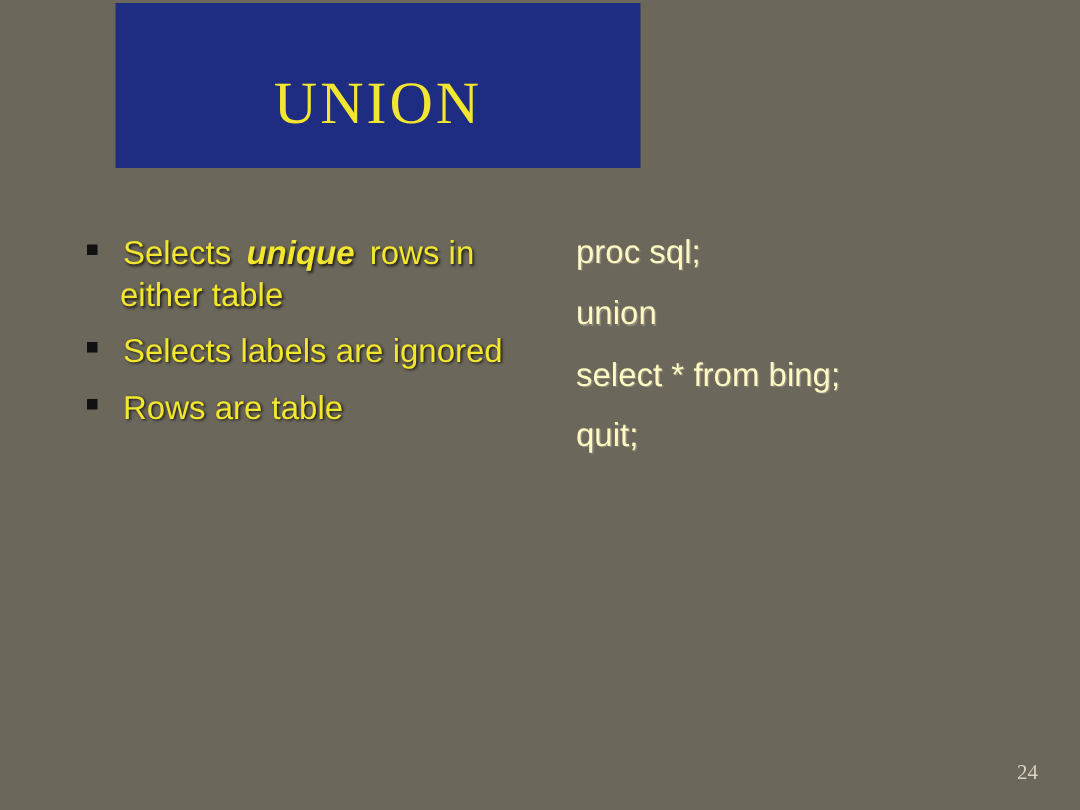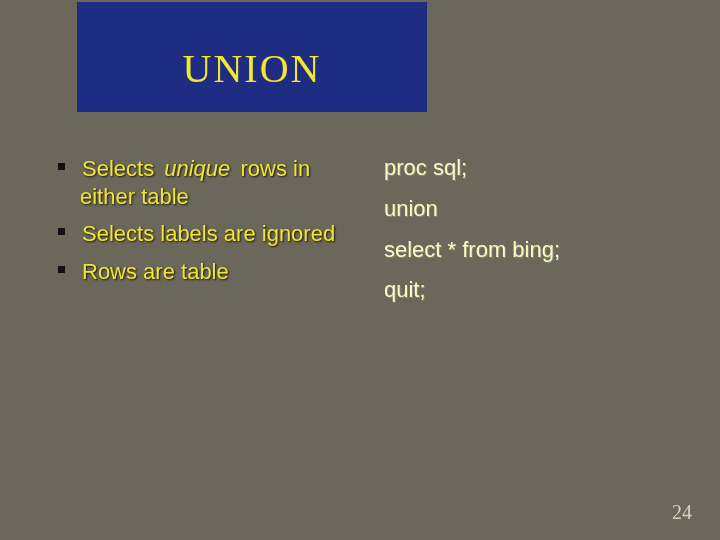--- a/index.html
+++ b/index.html
@@ -57,36 +57,36 @@
   }
   ul.bullets > li::before {
     content: "";
     position: absolute;
     left: 2px;
     top: 10px;
     width: 7px;
     height: 7px;
     background: #111;
   }
-  .italic { font-style: italic; }
+  .italic { font-style: italic; font-weight: bold; }
   .code-line {
     color: #fef9c3;
     font-family: "Comic Sans MS", "Trebuchet MS", sans-serif;
     font-size: 22px;
     line-height: 1.4;
     margin-bottom: 6px;
     text-shadow: 1px 1px 0 rgba(160,155,140,0.6);
   }
   .page-num {
     position: absolute;
     bottom: 16px;
     right: 28px;
     color: #d8d2bf;
     font-family: Georgia, serif;
-    font-size: 20px;
+    font-size: 14px;
   }
 </style>
 </head>
 <body>
 
 <div class="title-bar">
   <div class="title">UNION</div>
 </div>
 
 <div class="content">

